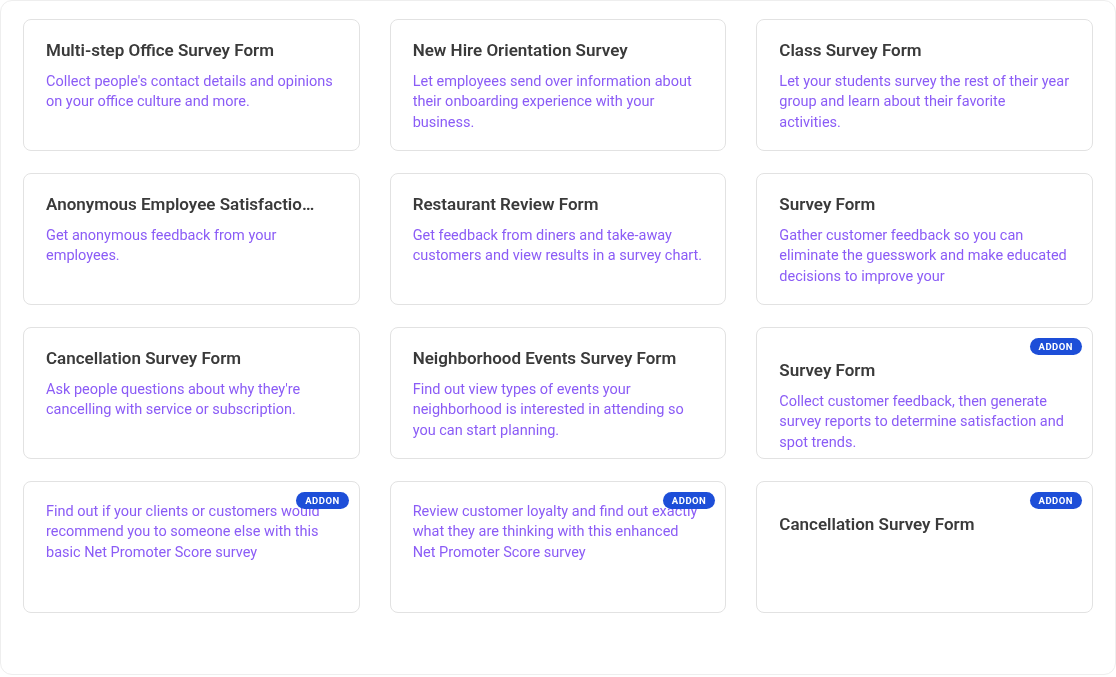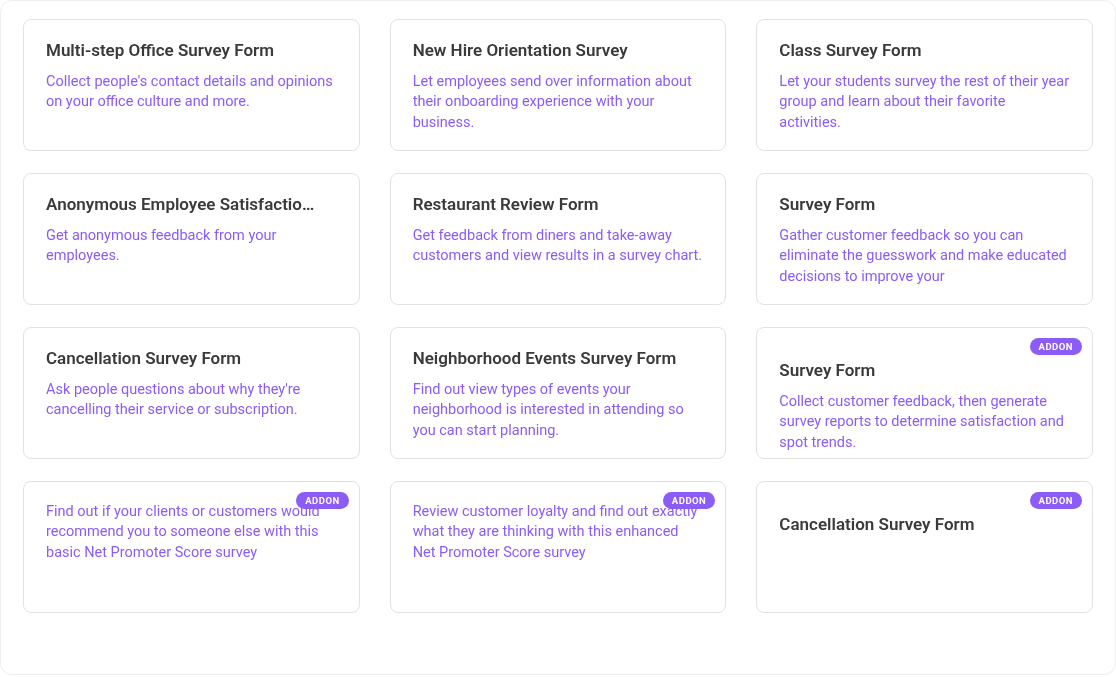--- a/index.html
+++ b/index.html
@@ -47,21 +47,21 @@
       line-height: 1.4;
       display: -webkit-box;
       -webkit-line-clamp: 3;
       -webkit-box-orient: vertical;
       overflow: hidden;
     }
     .addon-badge {
       position: absolute;
       top: 10px;
       right: 10px;
-      background: #8b5cf6;
+      background: #1d4ed8;
       color: #ffffff;
       font-size: 9.5px;
       font-weight: 700;
       letter-spacing: 0.5px;
       padding: 3px 9px;
       border-radius: 10px;
     }
     .card.has-addon .card-title {
       margin-top: 12px;
     }
@@ -96,21 +96,21 @@
     <div class="card-desc">Get feedback from diners and take-away customers and view results in a survey chart.</div>
   </div>
 
   <div class="card">
     <div class="card-title">Survey Form</div>
     <div class="card-desc">Gather customer feedback so you can eliminate the guesswork and make educated decisions to improve your</div>
   </div>
 
   <div class="card">
     <div class="card-title">Cancellation Survey Form</div>
-    <div class="card-desc">Ask people questions about why they're cancelling their service or subscription.</div>
+    <div class="card-desc">Ask people questions about why they're cancelling with service or subscription.</div>
   </div>
 
   <div class="card">
     <div class="card-title">Neighborhood Events Survey Form</div>
     <div class="card-desc">Find out view types of events your neighborhood is interested in attending so you can start planning.</div>
   </div>
 
   <div class="card has-addon">
     <span class="addon-badge">ADDON</span>
     <div class="card-title">Survey Form</div>

